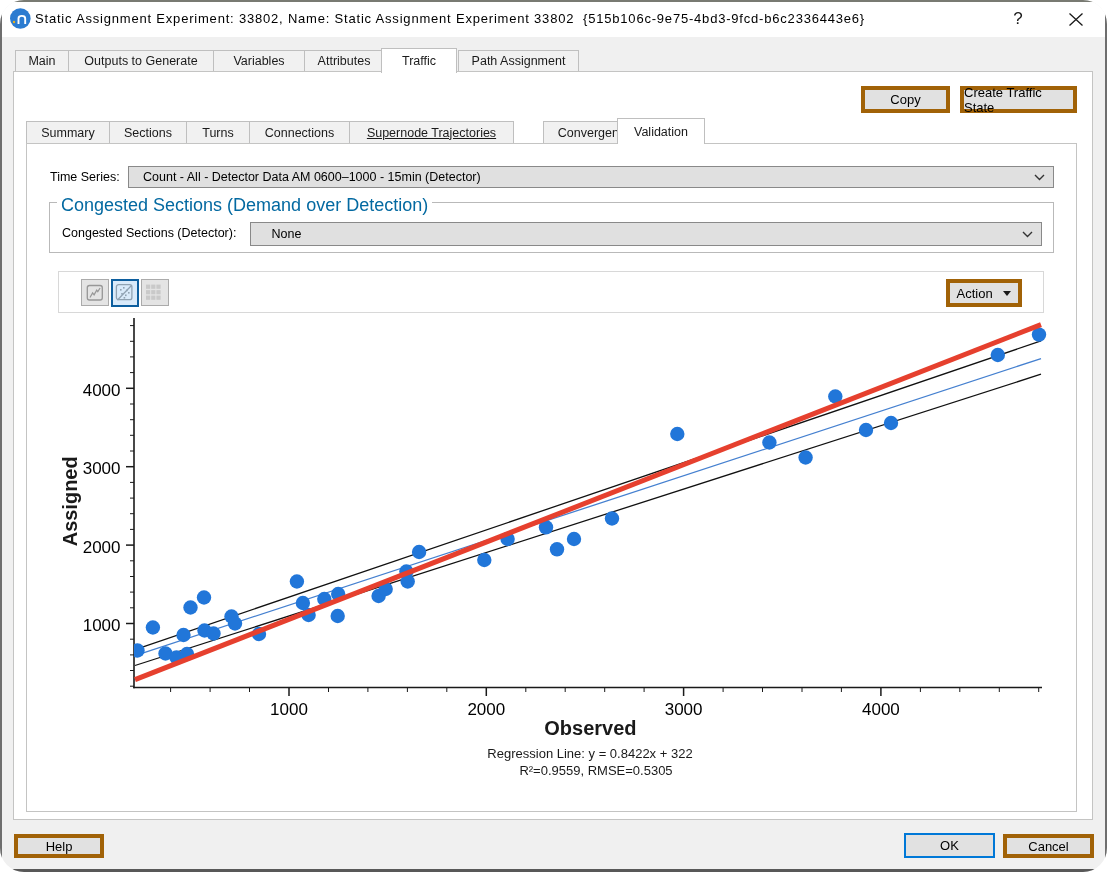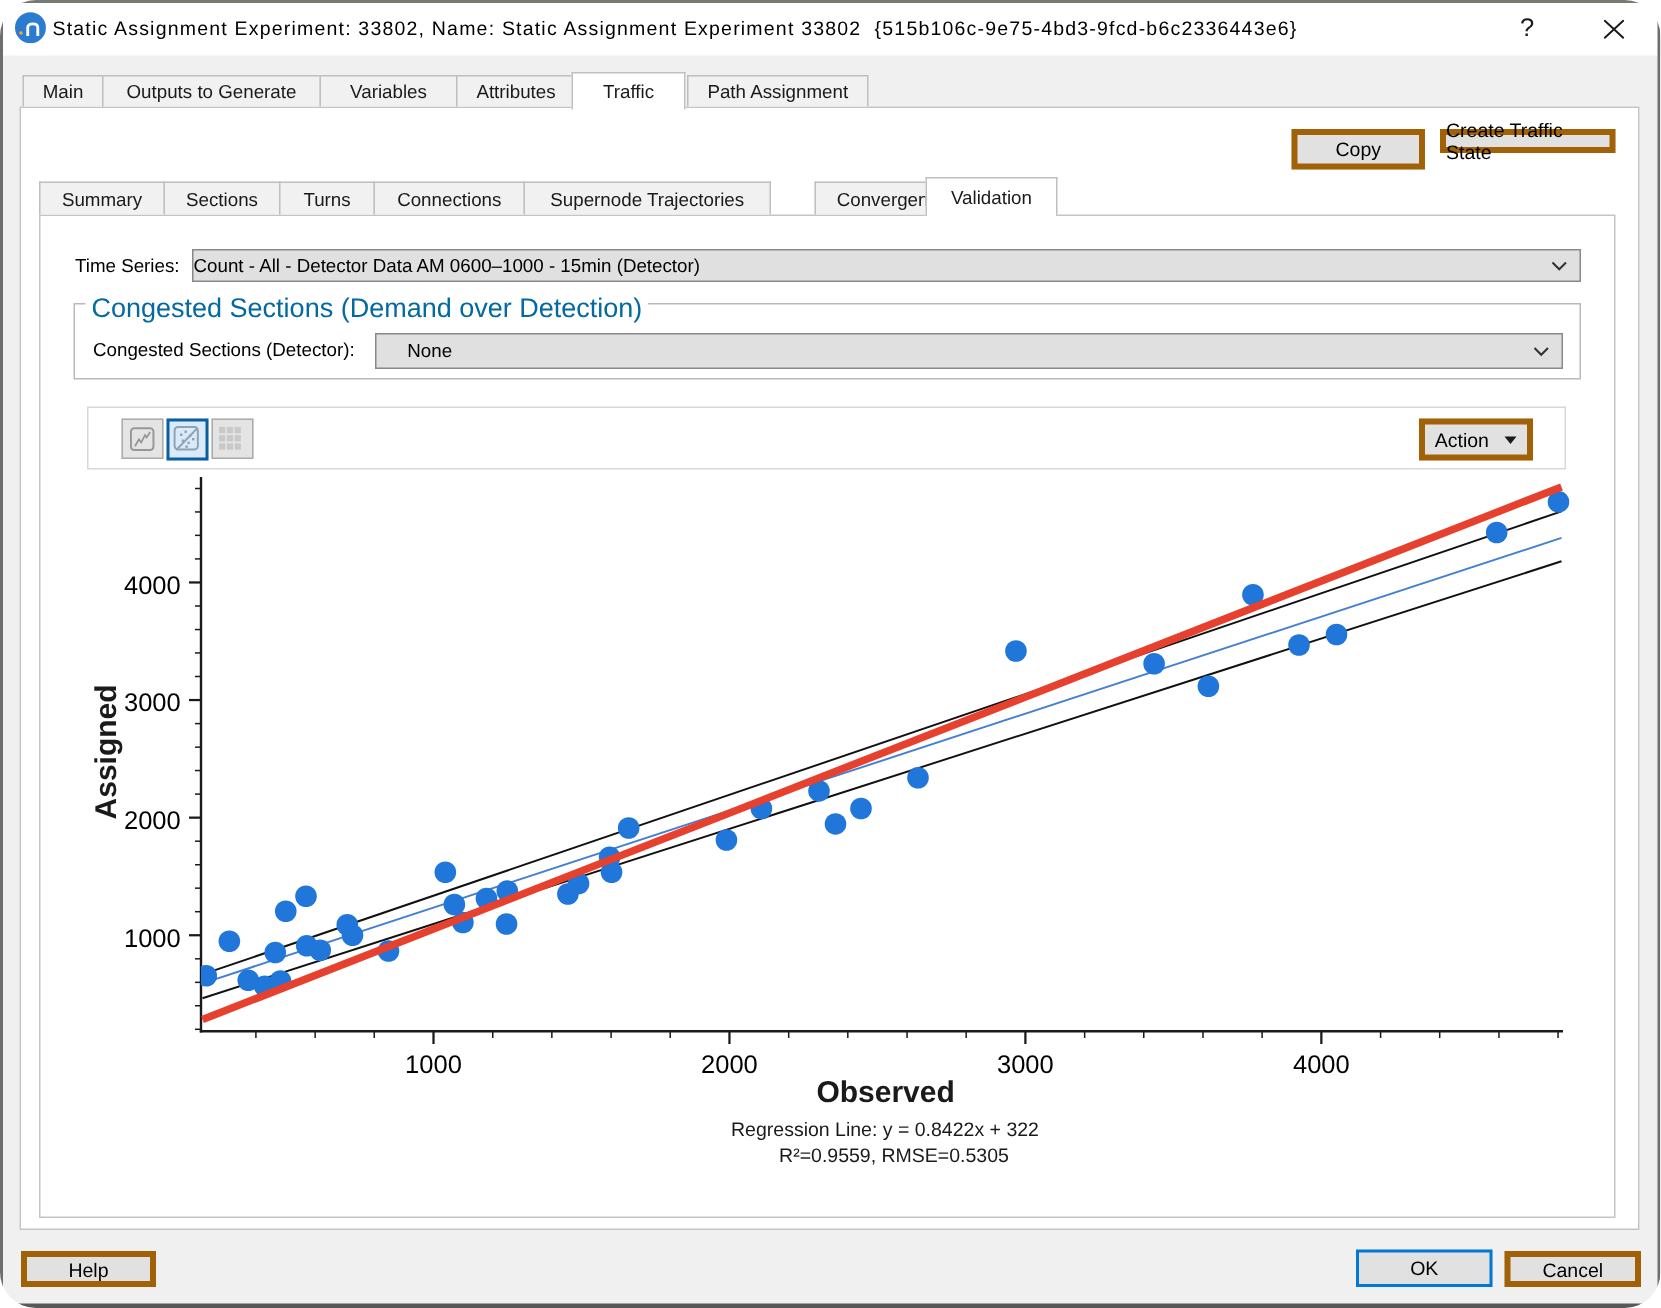--- a/index.html
+++ b/index.html
@@ -37,34 +37,34 @@
   <div class="abs" style="left:13px;top:71px;width:1080px;height:749px;background:#fff;border:1px solid #c4c4c3;box-sizing:border-box;"></div>
 
   <div class="tab" style="left:15px;top:50px;width:54px;height:21px;">Main</div>
   <div class="tab" style="left:68px;top:50px;width:146px;height:21px;">Outputs to Generate</div>
   <div class="tab" style="left:213px;top:50px;width:92px;height:21px;">Variables</div>
   <div class="tab" style="left:304px;top:50px;width:80px;height:21px;">Attributes</div>
   <div class="tab tabsel" style="left:381px;top:48px;width:76px;height:25px;">Traffic</div>
   <div class="tab" style="left:458px;top:50px;width:121px;height:21px;">Path Assignment</div>
 
   <div class="btn" style="left:861px;top:86px;width:89px;height:27px;">Copy</div>
-  <div class="btn" style="left:960px;top:86px;width:117px;height:16px;">Create Traffic State</div>
+  <div class="btn" style="left:960px;top:86px;width:117px;height:27px;">Create Traffic State</div>
 
   <div class="abs" style="left:26px;top:143px;width:1051px;height:669px;background:#fff;border:1px solid #c4c4c3;box-sizing:border-box;"></div>
 
   <div class="tab" style="left:26px;top:121px;width:84px;height:22px;">Summary</div>
   <div class="tab" style="left:109px;top:121px;width:78px;height:22px;">Sections</div>
   <div class="tab" style="left:186px;top:121px;width:64px;height:22px;">Turns</div>
   <div class="tab" style="left:249px;top:121px;width:101px;height:22px;">Connections</div>
-  <div class="tab" style="left:349px;top:121px;width:165px;height:22px;">Supernode Trajectories</div>
+  <div class="tab" style="left:349px;top:121px;width:165px;height:22px;text-decoration:underline;">Supernode Trajectories</div>
   <div class="tab" style="left:513px;top:121px;width:104px;height:22px;margin-left:30px;">Convergence</div>
   <div class="tab tabsel" style="left:617px;top:118px;width:88px;height:26px;">Validation</div>
 
   <div class="abs" style="left:50px;top:166px;height:22px;display:flex;align-items:center;font-size:12.5px;color:#000;">Time Series:</div>
-  <div class="combo" style="left:128px;top:166px;width:926px;height:22px;padding-left:0;">Count - All - Detector Data AM 0600–1000 - 15min (Detector)
+  <div class="combo" style="left:128px;top:166px;width:926px;height:22px;padding-left:14px;">Count - All - Detector Data AM 0600–1000 - 15min (Detector)
     <svg class="chev" style="right:8px;" width="11" height="7" viewBox="0 0 11 7">
         <path d="M1 1 L5.5 5.5 L10 1" stroke="#333" stroke-width="1.4" fill="none"></path>
       </svg>
   </div>
 
   <div class="abs" style="left:49px;top:202px;width:1005px;height:51px;border:1px solid #b9b9b9;box-sizing:border-box;"></div>
   <div class="abs" style="left:57px;top:195px;height:14px;background:#fff;padding:0 4px;font-size:18px;color:#0369a1;">Congested Sections (Demand over Detection)</div>
   <div class="abs" style="left:62px;top:222px;height:22px;display:flex;align-items:center;font-size:12.5px;color:#000;">Congested Sections (Detector):</div>
   <div class="combo" style="left:249.5px;top:221.5px;width:792.5px;height:24px;padding-left:21px;">None
     <svg class="chev" style="right:8px;" width="11" height="7" viewBox="0 0 11 7">

